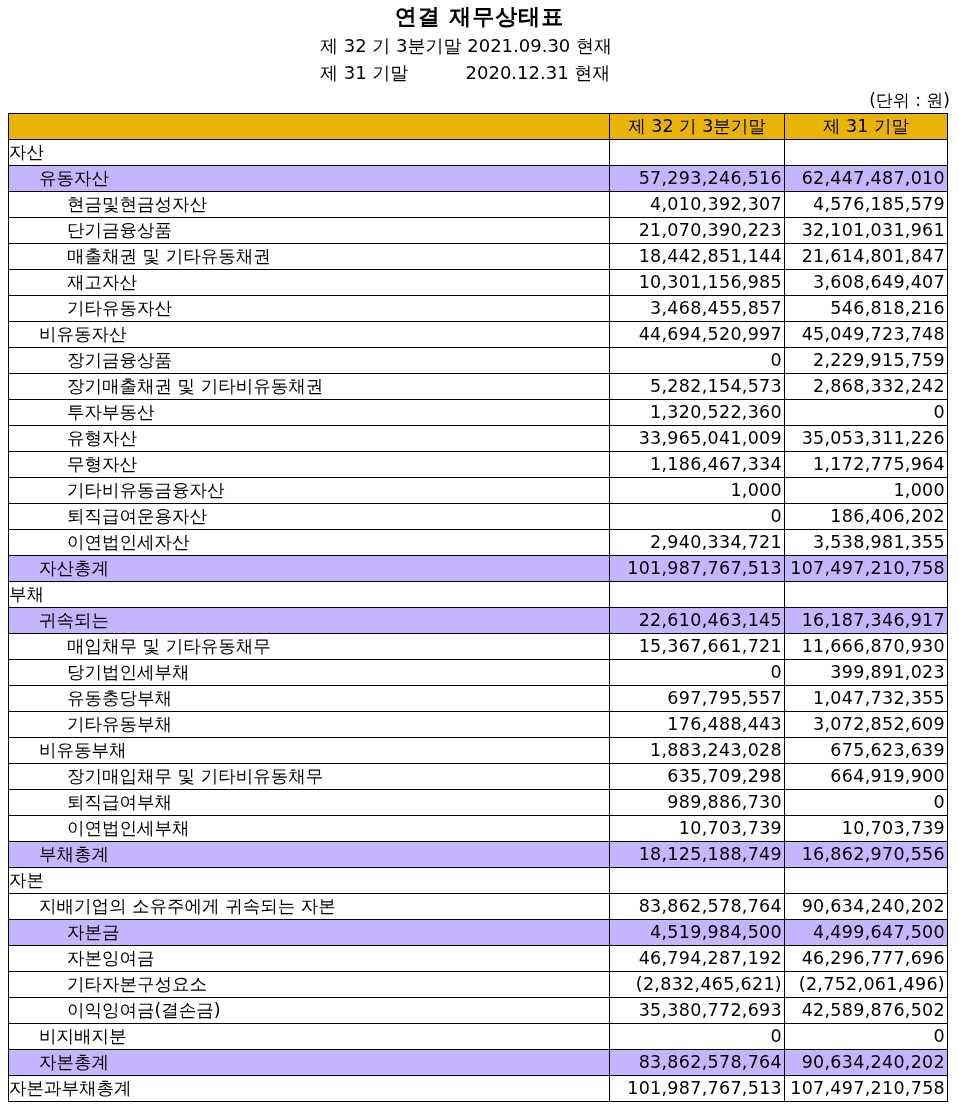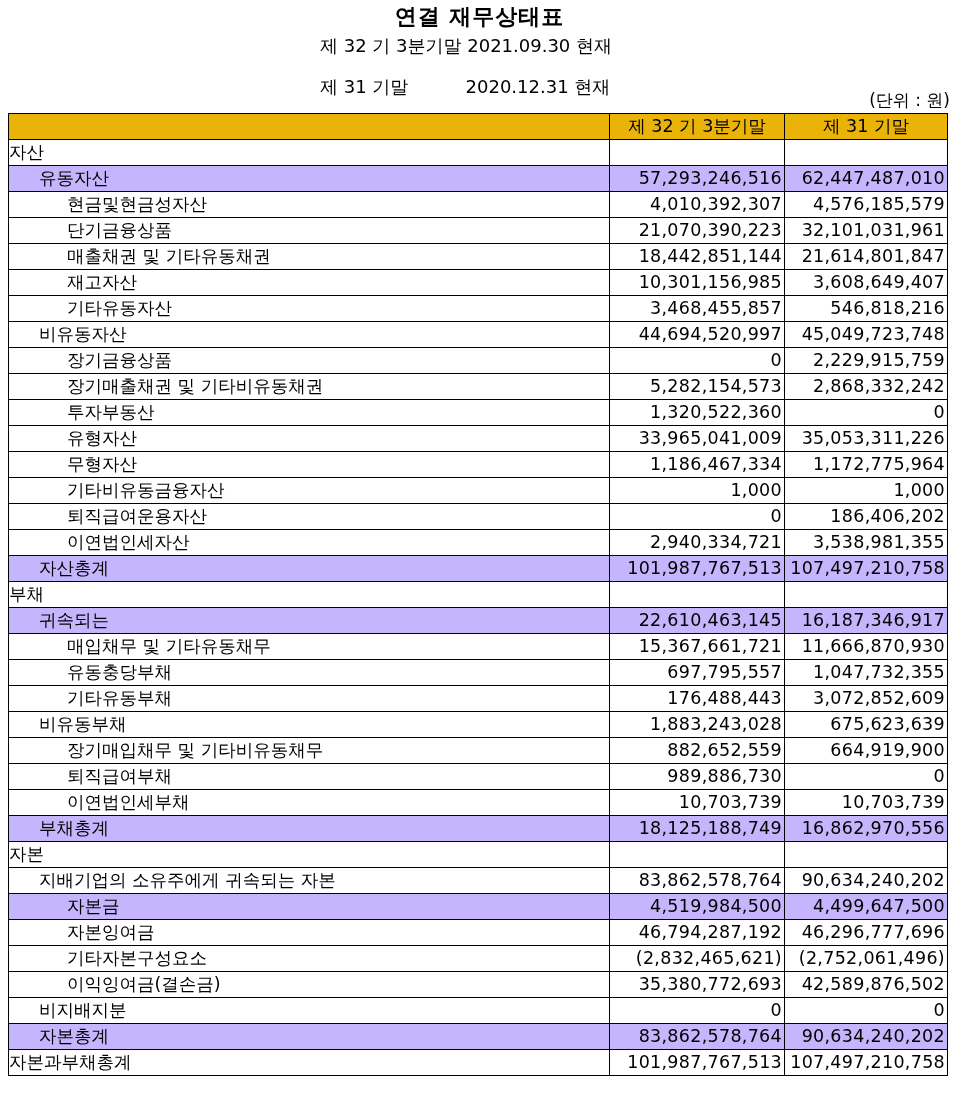--- a/index.html
+++ b/index.html
@@ -1,20 +1,20 @@
 <!DOCTYPE html>
 <html><head>
 <meta charset="utf-8">
 <style>
   html, body { margin:0; padding:0; background:#ffffff; }
   body { width:959px; height:1109px; position:relative; font-family:"DejaVu Sans", sans-serif; color:#000; overflow:hidden; }
   .title { position:absolute; left:0; width:959px; text-align:center; top:2px; font-size:22px; font-weight:bold; letter-spacing:1px; }
   .sub { position:absolute; left:320px; font-size:18px; white-space:pre; }
   .sub1 { top:34px; }
-  .sub2 { top:75px;text-align:center; }
+  .sub2 { top:61px;text-align:center; }
   .unit { position:absolute; right:9px; top:89px; font-size:17px; }
   table { position:absolute; left:8px; top:113px; border-collapse:collapse; table-layout:fixed; }
   td, th { border:1px solid #000; height:25px; padding:0 2px; font-size:17.5px; font-weight:normal; white-space:nowrap; overflow:hidden; line-height:25px; }
   th { background:#eab308; text-align:center; }
   td.num { text-align:right; padding-right:2px; letter-spacing:0.3px; }
   tr.hl td { background:#c4b5fd; }
   .ind0 { padding-left:0; }
   .ind1 { padding-left:30px; }
   .ind2 { padding-left:58px; }
 </style>
@@ -134,37 +134,42 @@
         <td class="ind1">귀속되는</td>
         <td class="num">22,610,463,145</td>
         <td class="num">16,187,346,917</td>
       </tr>
       <tr>
         <td class="ind2">매입채무 및 기타유동채무</td>
         <td class="num">15,367,661,721</td>
         <td class="num">11,666,870,930</td>
       </tr>
       <tr>
+        <td class="ind2">당기법인세부채</td>
+        <td class="num">0</td>
+        <td class="num">399,891,023</td>
+      </tr>
+      <tr>
         <td class="ind2">유동충당부채</td>
         <td class="num">697,795,557</td>
         <td class="num">1,047,732,355</td>
       </tr>
       <tr>
         <td class="ind2">기타유동부채</td>
         <td class="num">176,488,443</td>
         <td class="num">3,072,852,609</td>
       </tr>
       <tr>
         <td class="ind1">비유동부채</td>
         <td class="num">1,883,243,028</td>
         <td class="num">675,623,639</td>
       </tr>
       <tr>
         <td class="ind2">장기매입채무 및 기타비유동채무</td>
-        <td class="num">882,652,559</td>
+        <td class="num">635,709,298</td>
         <td class="num">664,919,900</td>
       </tr>
       <tr>
         <td class="ind2">퇴직급여부채</td>
         <td class="num">989,886,730</td>
         <td class="num">0</td>
       </tr>
       <tr>
         <td class="ind2">이연법인세부채</td>
         <td class="num">10,703,739</td>

